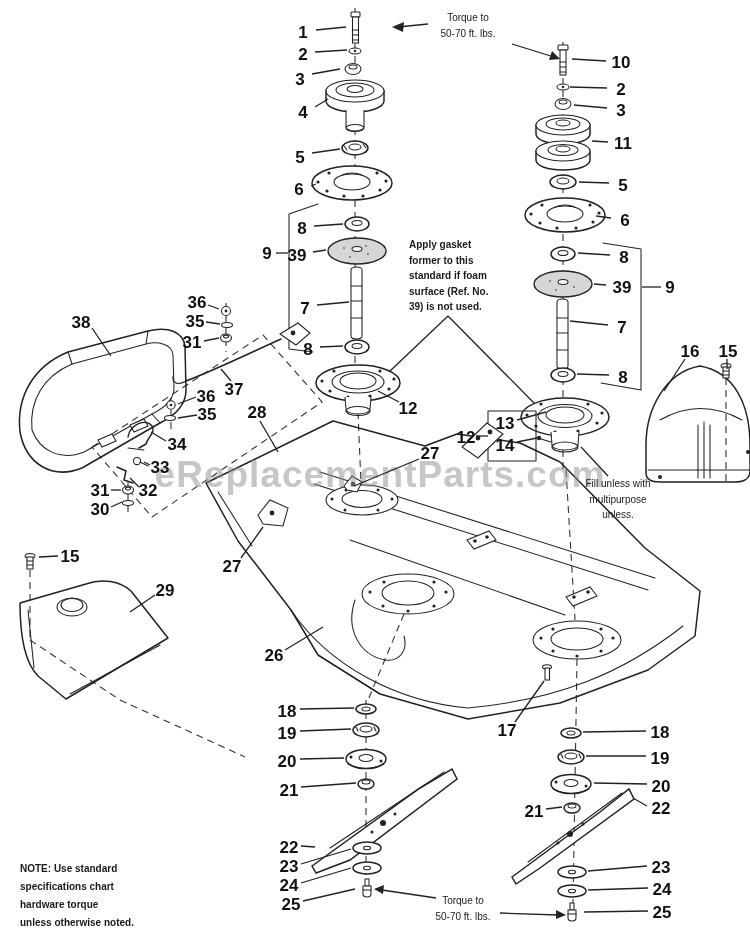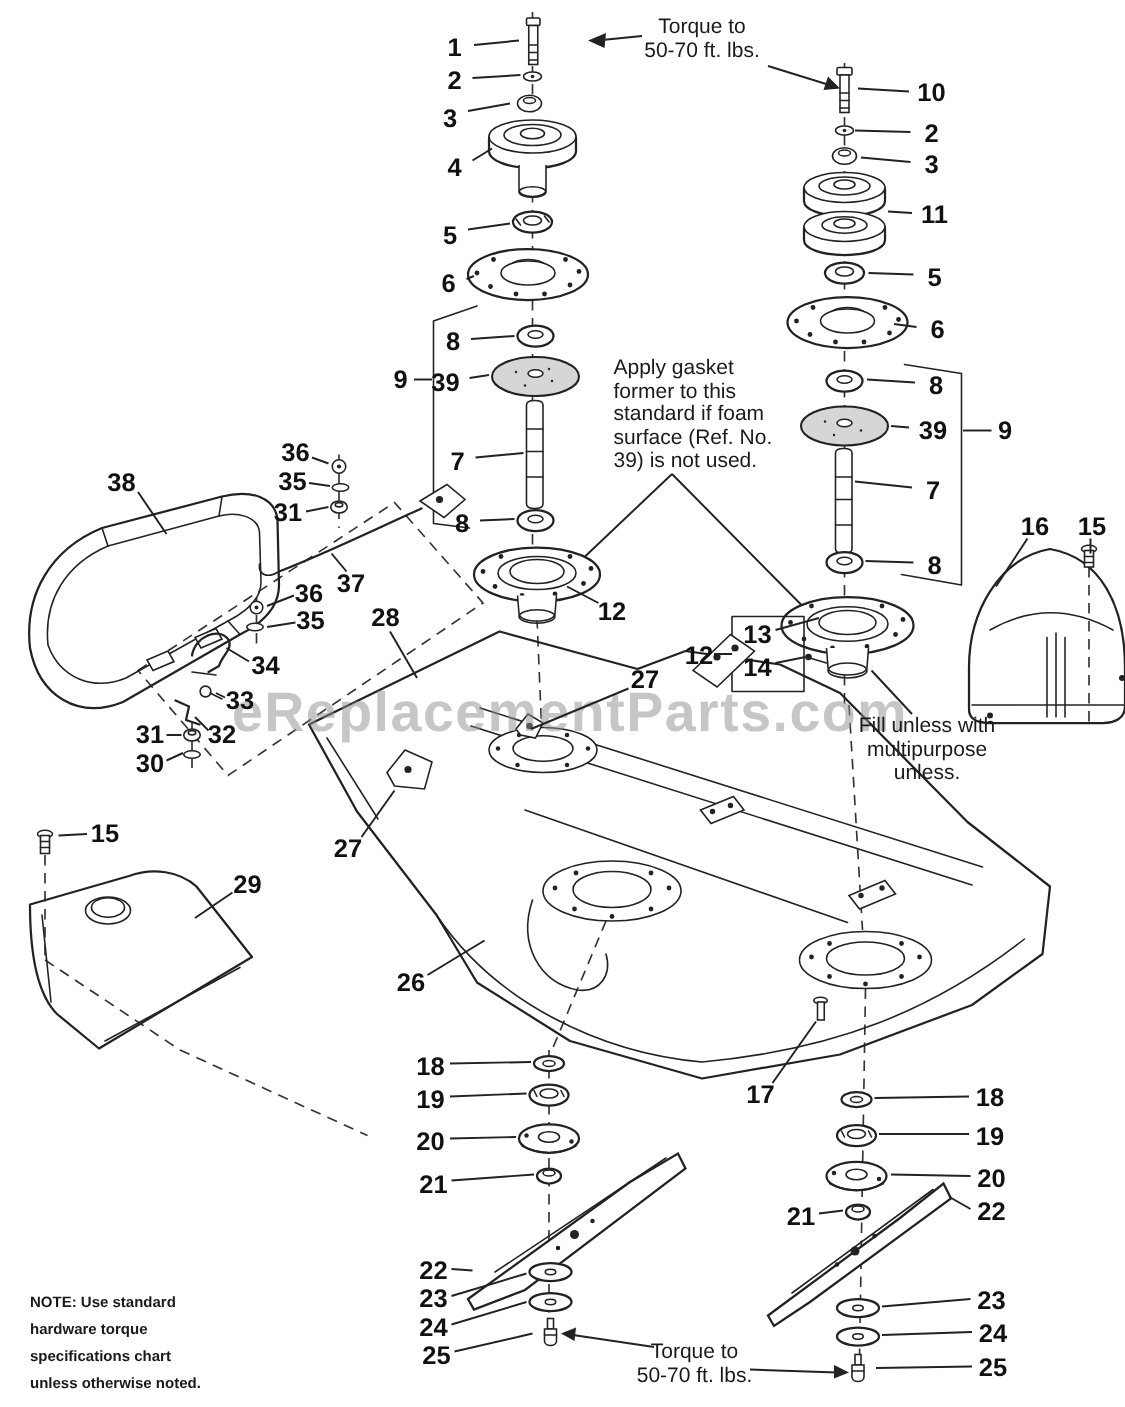--- a/index.html
+++ b/index.html
@@ -11,21 +11,21 @@
   .fillw{fill:#fff;stroke:#222;stroke-width:1.5;}
   .fillw2{fill:#fff;stroke:#222;stroke-width:1.05;}
   .gask{fill:#d6d6d6;stroke:#222;stroke-width:1.4;}
   .dash{fill:none;stroke:#333;stroke-width:1.1;stroke-dasharray:7 5;}
   .dot{fill:#222;stroke:none;}
   .leader{stroke:#222;stroke-width:1.3;}
   .callout{font-family:"Liberation Sans",sans-serif;font-weight:bold;font-size:17px;
            fill:#111;text-anchor:middle;dominant-baseline:central;}
   .wm{font-family:"Liberation Sans",sans-serif;font-weight:bold;font-size:37px;
       fill:#8f8f8f;opacity:.5;text-anchor:middle;letter-spacing:1px;}
-  .note{position:absolute;color:#1a1a1a;font-size:14px;line-height:15.5px;}
+  .note{position:absolute;color:#1a1a1a;font-size:10px;line-height:15.5px;}
   .note span{display:block;}
   .note.center{text-align:center;}
   .note.big{font-size:10px;line-height:18px;font-weight:bold;}
 </style>
 </head>
 <body>
 
 <div id="stage">
 <svg id="diagram" width="750" height="938" viewBox="0 0 750 938">
 
@@ -606,35 +606,35 @@
         <text x="662" y="889" class="callout">24</text>
         <line x1="648" y1="911" x2="584" y2="912" class="leader"></line>
         <text x="662" y="912" class="callout">25</text>
       </g>
 </svg>
 
   <div class="note center" style="left:412px;top:10px;width:112px;">
     <span>Torque to</span>
     <span>50-70 ft. lbs.</span>
   </div>
-  <div class="note" style="left:409px;top:237px;width:112px;">
+  <div class="note" style="left:409px;top:237px;width:112px;font-weight:bold;">
     <span>Apply gasket</span>
     <span>former to this</span>
     <span>standard if foam</span>
     <span>surface (Ref. No.</span>
     <span>39) is not used.</span>
   </div>
   <div class="note center" style="left:566px;top:476px;width:104px;">
     <span>Fill unless with</span>
     <span>multipurpose</span>
     <span>unless.</span>
   </div>
   <div class="note big" style="left:20px;top:860px;width:180px;">
     <span>NOTE:  Use standard</span>
+    <span>specifications chart</span>
     <span>hardware torque</span>
-    <span>specifications chart</span>
     <span>unless otherwise noted.</span>
   </div>
   <div class="note center" style="left:410px;top:893px;width:106px;">
     <span>Torque to</span>
     <span>50-70 ft. lbs.</span>
   </div>
 </div>
 
 </body></html>

